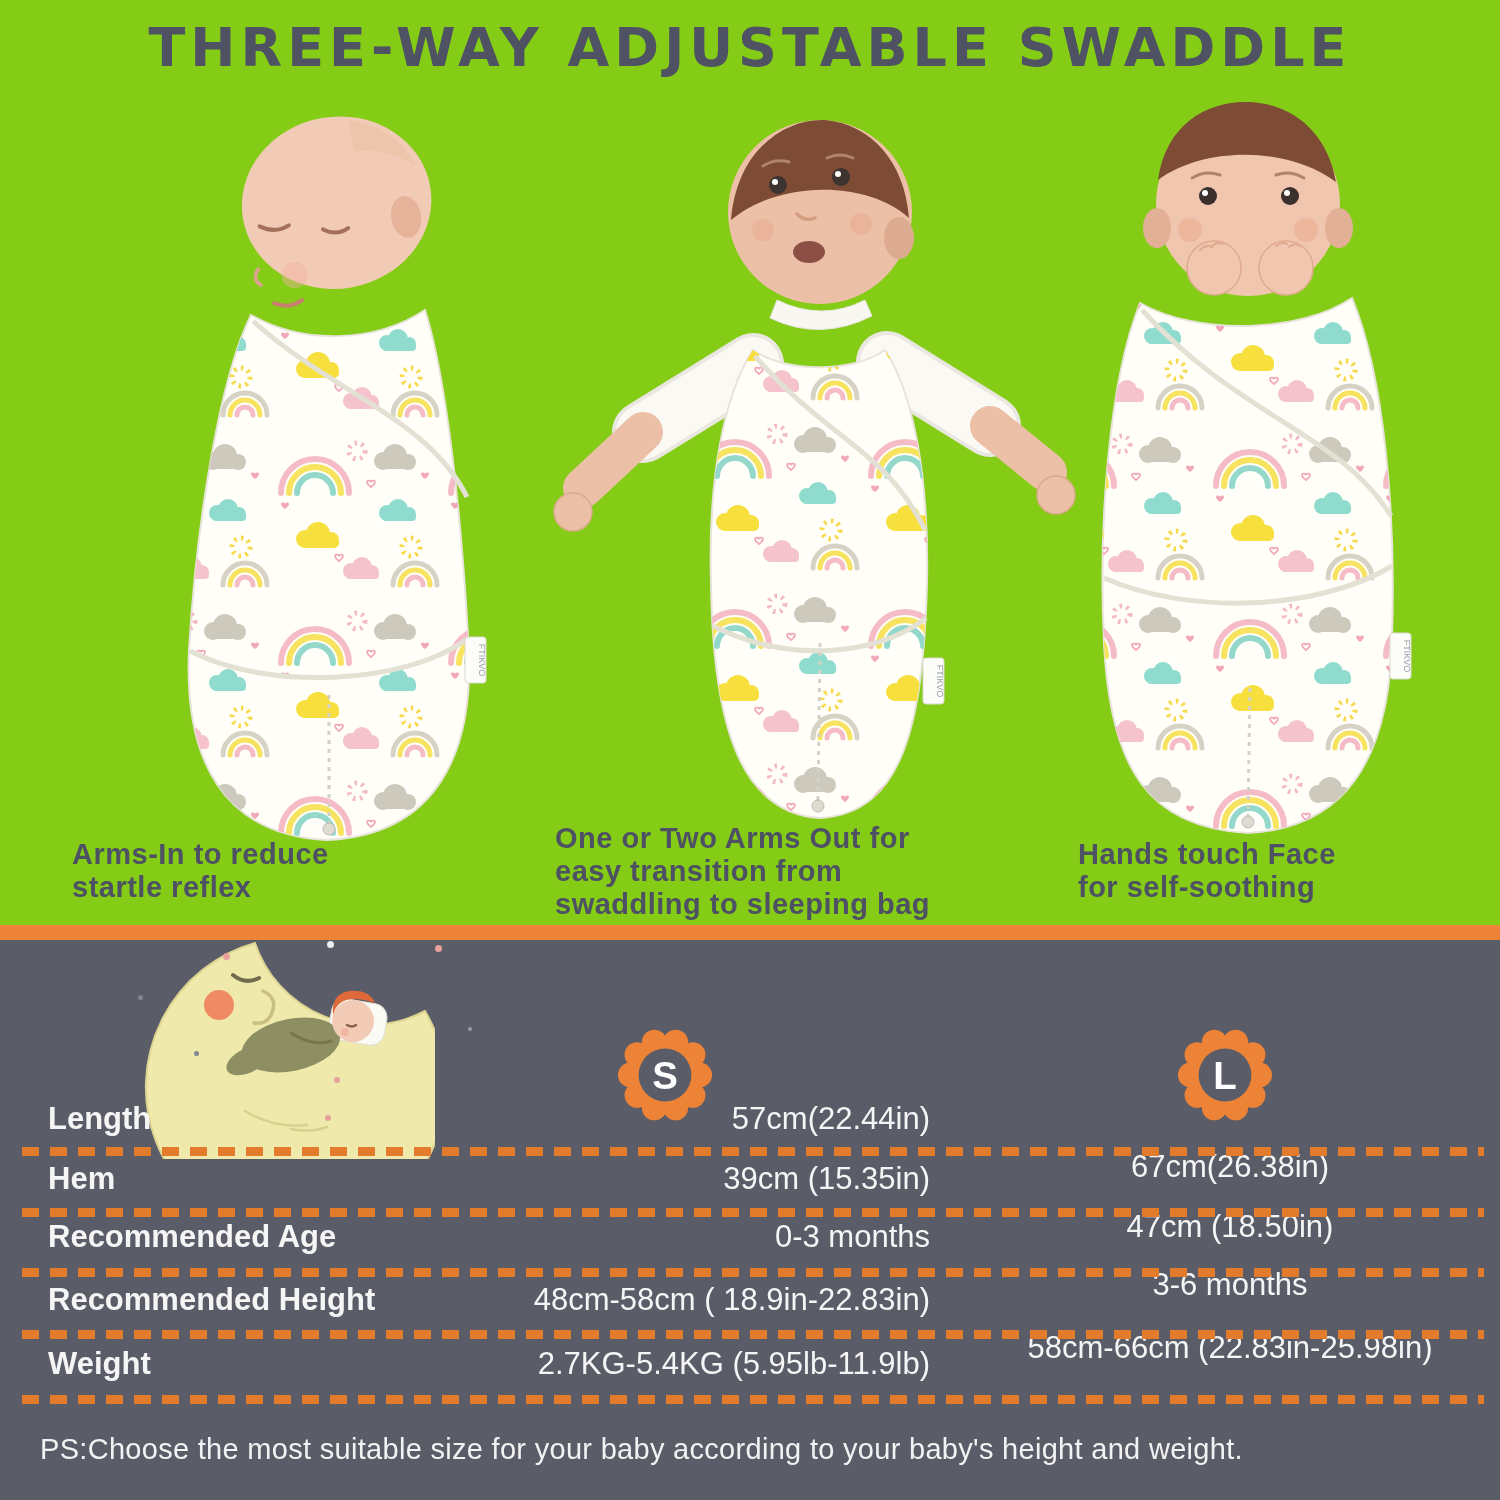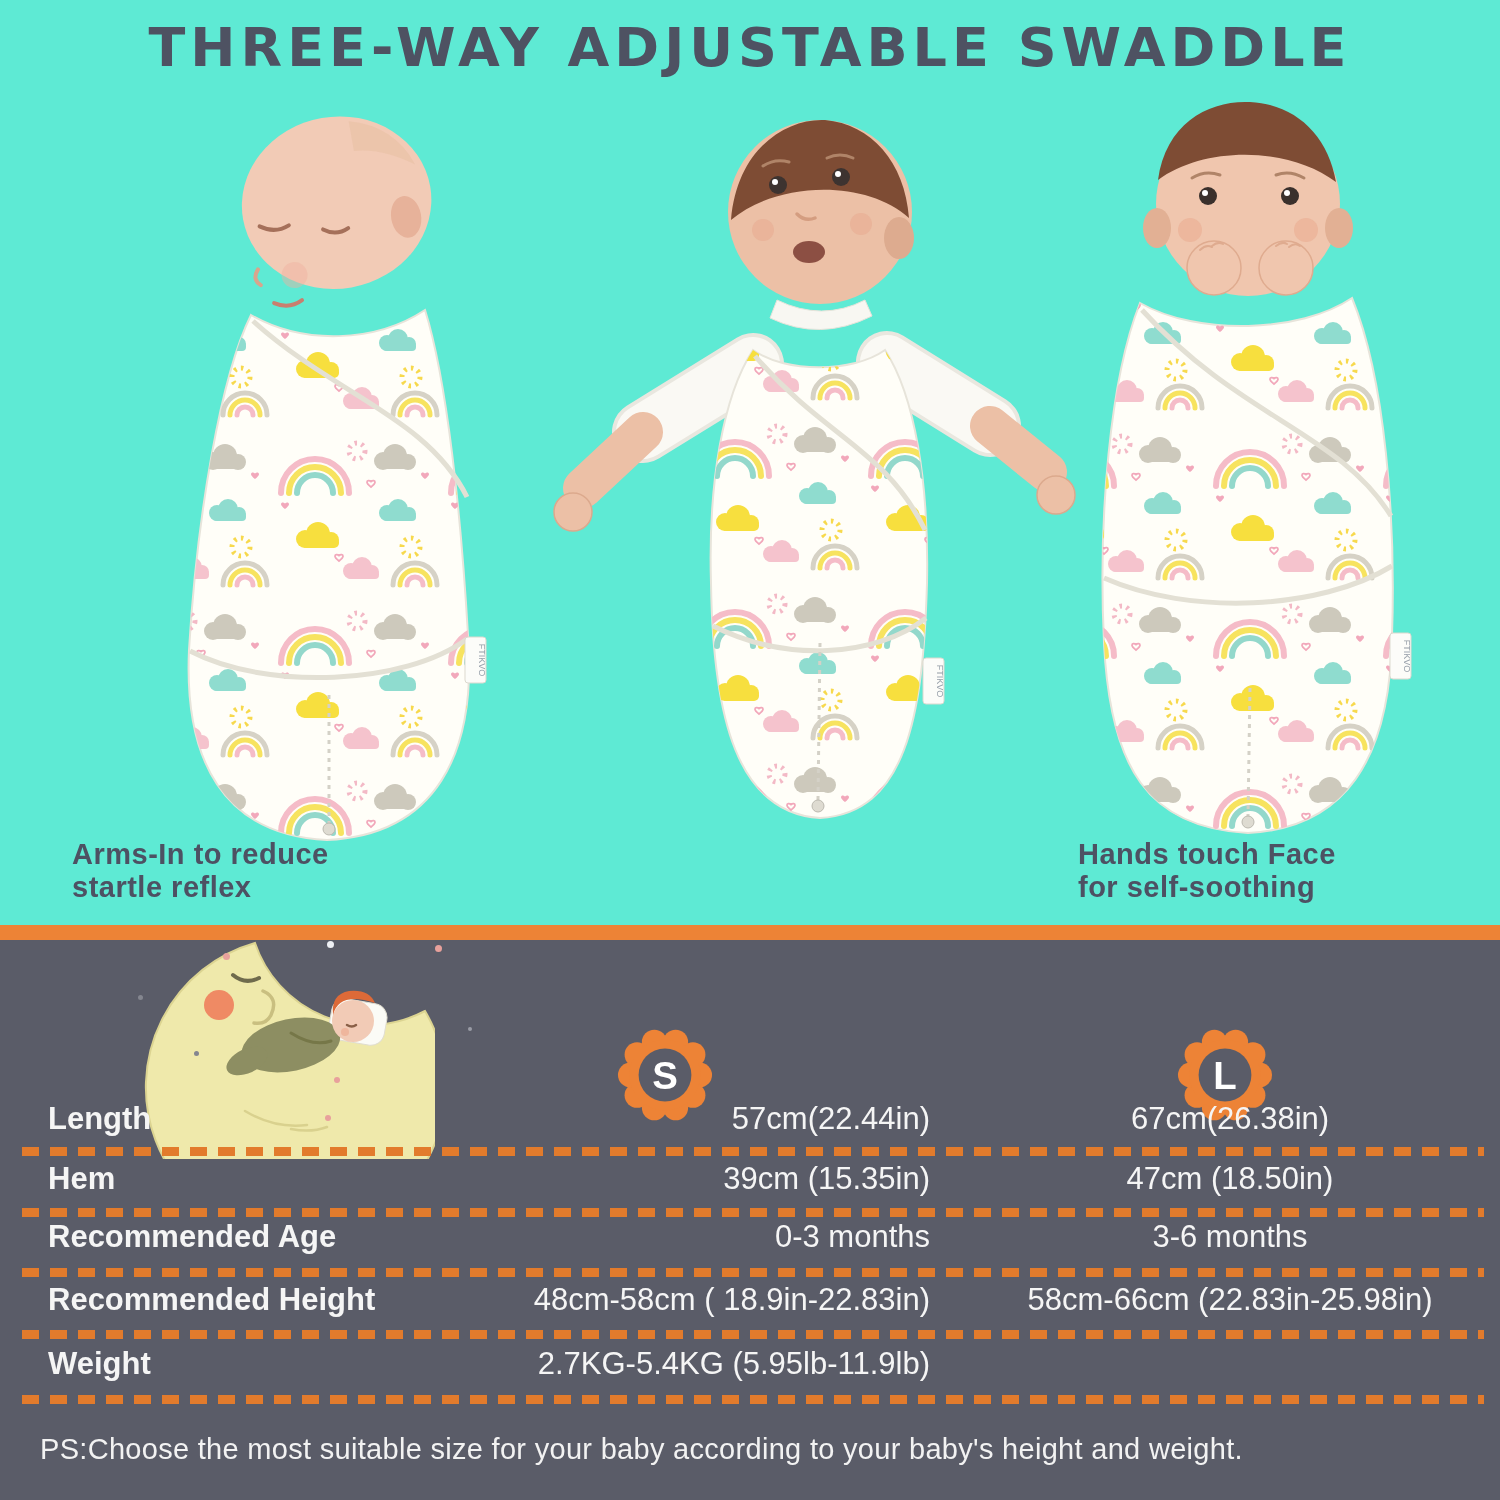--- a/index.html
+++ b/index.html
@@ -1,16 +1,16 @@
 <!DOCTYPE html>
 <html><head>
 <meta charset="utf-8">
 <style>
   html,body{margin:0;padding:0;background:#fff;}
-  .page{position:relative;width:1500px;height:1500px;background:#5eead4;overflow:hidden;
+  .page{position:relative;width:1500px;height:1500px;background:#84cc16;overflow:hidden;
         font-family:"Liberation Sans",sans-serif;}
   .title{position:absolute;top:16px;left:0;width:100%;margin:0;text-align:center;
          font-family:"DejaVu Sans",sans-serif;font-weight:bold;font-size:54px;
          letter-spacing:5px;color:#4e5262;}
   .photo{position:absolute;}
   .p1{left:105px;top:95px;width:440px;height:755px;}
   .p2{left:525px;top:78px;width:560px;height:770px;}
   .p3{left:1040px;top:88px;width:415px;height:760px;}
   .caption{position:absolute;text-align:left;font-weight:bold;font-size:29px;
            line-height:33px;letter-spacing:0.5px;color:#4d5163;}
@@ -23,21 +23,21 @@
   .moon{position:absolute;left:95px;top:16px;width:340px;height:218px;}
   .star{position:absolute;border-radius:50%;}
   .badge{position:absolute;top:102px;width:96px;height:96px;}
   .badge-s{left:617px;}
   .badge-l{left:1177px;}
   .trow{position:absolute;left:0;width:100%;height:42px;color:#f5f5f5;font-size:31px;}
   .r1{top:176px;padding-left:47px;} .r2{top:236px;} .r3{top:294px;} .r4{top:357px;} .r5{top:421px;}
   .tlabel{position:absolute;left:48px;top:0;font-weight:bold;white-space:nowrap;}
   .tval{position:absolute;top:0;text-align:center;white-space:nowrap;}
   .vs{left:400px;width:530px;text-align:right;}
-  .vl{left:985px;width:490px;}
+  .vl{left:985px;width:490px;margin-top:48px;}
   .sep{position:absolute;left:22px;width:1462px;height:9px;
        background:repeating-linear-gradient(90deg,#e27b2c 0 17px,transparent 17px 28px);}
   .s1{top:222px;} .s2{top:283px;} .s3{top:343px;} .s4{top:405px;} .s5{top:470px;}
   .note{position:absolute;left:40px;top:508px;font-size:29px;color:#f2f2f2;letter-spacing:0.3px;}
 </style>
 </head>
 <body>
 
 <div class="page">
 
@@ -285,20 +285,25 @@
         <rect width="21" height="46" rx="3" fill="#fcfcf9" stroke="#dcd9cf"></rect>
         <text x="14" y="23" transform="rotate(90 14 23)" font-size="9" fill="#98a0aa" text-anchor="middle">FTIKVO</text>
       </g>
     </g>
   </svg>
 
   <div class="caption c1">
     <span>Arms-In to reduce</span>
     <span>startle reflex</span>
   </div>
+  <div class="caption c2">
+    <span>One or Two Arms Out for</span>
+    <span>easy transition from</span>
+    <span>swaddling to sleeping bag</span>
+  </div>
   <div class="caption c3">
     <span>Hands touch Face</span>
     <span>for self-soothing</span>
   </div>
 
   <div class="panel">
     <div class="orange-bar"></div>
 
     <svg class="moon" viewBox="0 0 340 218">
       <path d="M160,2 A150,150 0 1 0 330,70 A120,120 0 0 1 160,2 Z" fill="#efe9ab" stroke="#dcd491" stroke-width="2"></path>

